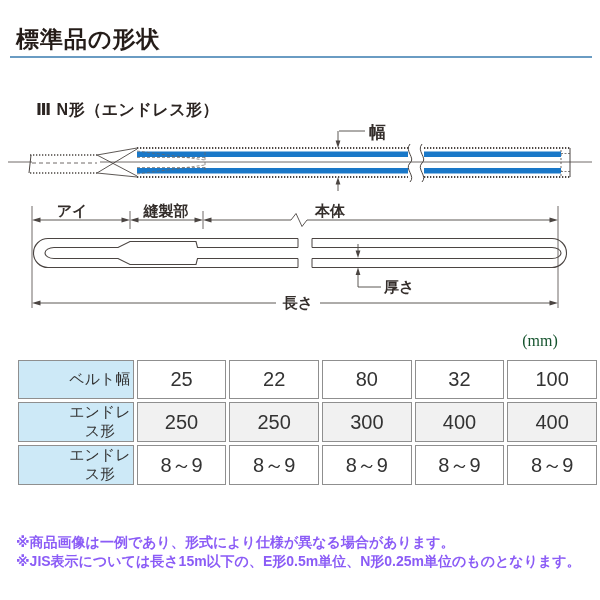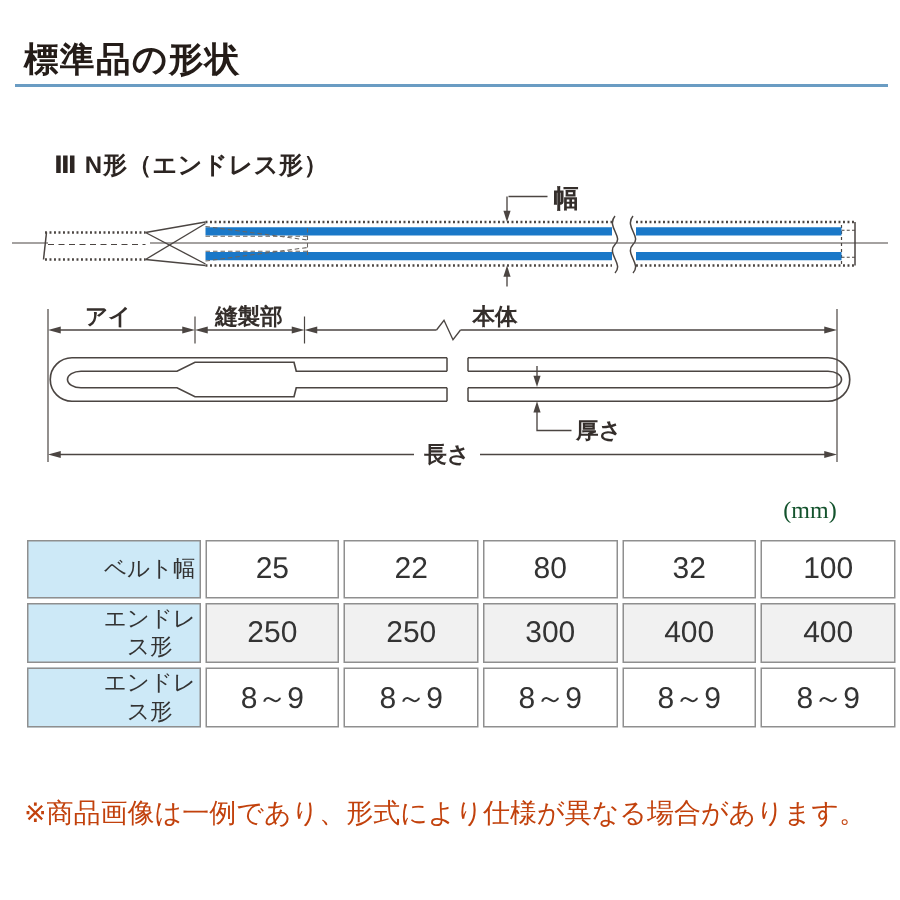--- a/index.html
+++ b/index.html
@@ -32,21 +32,21 @@
   }
   table.spec th, table.spec td {
     box-sizing:border-box; border:1px solid #8f8f8f;
     height:39px; text-align:center; vertical-align:middle;
     font-weight:normal; padding:0;
   }
   table.spec th { width:130px; background:#cde9f7; font-size:15px; color:#333;padding-left:48px; }
   table.spec td { width:105px;  background:#ffffff; font-size:20px; color:#333; }
   table.spec tr:nth-child(even) td { background:#f1f1f1; }
   .notes { position:absolute; left:16px; top:534px; width:578px; }
-  .notes p { margin:0 0 2px 0; font-size:18px; line-height:17px; color:#c2410c; }
+  .notes p { margin:0 0 2px 0; font-size:14px; line-height:17px; color:#8b5cf6;font-weight:bold; }
   svg text { font-family:"Liberation Sans","DejaVu Sans",sans-serif; }
 </style>
 </head>
 <body>
 
 <h1 class="page-title">標準品の形状</h1>
 <div class="title-underline"></div>
 <h2 class="subtitle">Ⅲ N形（エンドレス形）</h2>
 
 <svg class="svg-top" viewBox="0 110 600 86">
@@ -190,13 +190,14 @@
       <td>8～9</td>
       <td>8～9</td>
       <td>8～9</td>
       <td>8～9</td>
     </tr>
   </tbody>
 </table>
 
 <div class="notes">
   <p>※商品画像は一例であり、形式により仕様が異なる場合があります。</p>
+  <p>※JIS表示については長さ15m以下の、E形0.5m単位、N形0.25m単位のものとなります。</p>
 </div>
 
 </body></html>

